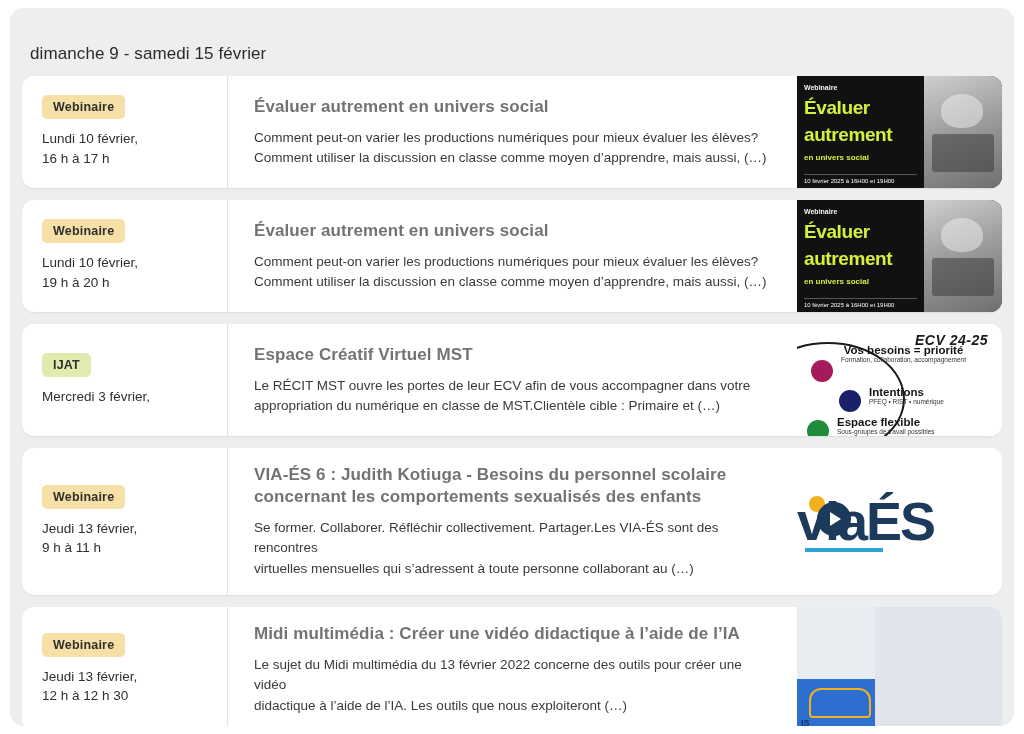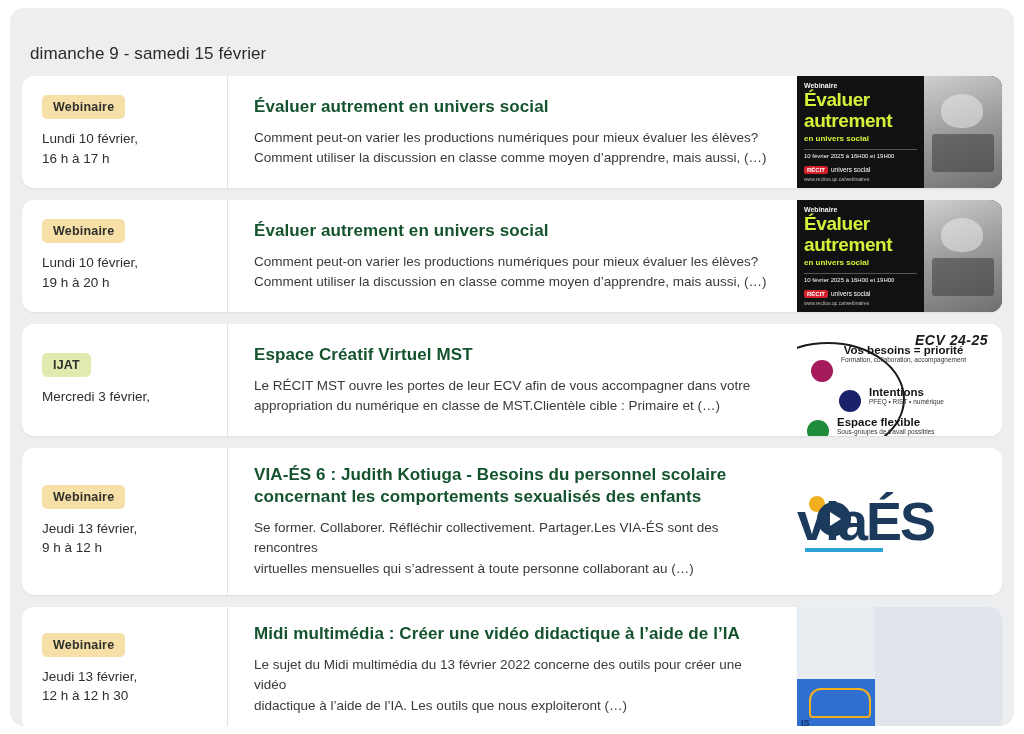--- a/index.html
+++ b/index.html
@@ -96,21 +96,21 @@
     display: flex;
     flex-direction: column;
     justify-content: center;
     gap: 10px;
     min-width: 0;
   }
 
   .event-title {
     font-size: 17px;
     font-weight: bold;
-    color: #14532d;
+    color: #737373;
     line-height: 1.3;
     letter-spacing: 0.1px;
   }
 
   .event-desc {
     font-size: 13.5px;
     line-height: 1.5;
     color: #3a3a3a;
   }
 
@@ -129,22 +129,21 @@
     display: flex;
     background: #111;
   }
   .thumb-eval .poster-left {
     width: 62%;
     background: #111111;
     padding: 8px 7px;
     box-sizing: border-box;
     display: flex;
     flex-direction: column;
-    gap: 2px;
-    justify-content: center;
+    gap: 8px;
   }
   .thumb-eval .pl-kicker {
     font-size: 7px;
     color: #f3f3f3;
     font-weight: bold;
   }
   .thumb-eval .pl-title {
     font-size: 19px;
     line-height: 0.98;
     font-weight: bold;
@@ -488,21 +487,21 @@
             </div>
           </div>
         </div>
       </div>
 
       <div class="event-card">
         <div class="event-meta">
           <span class="badge webinaire">Webinaire</span>
           <div class="event-date">
             <div>Jeudi 13 février,</div>
-            <div>9 h à 12 h</div>
+            <div>9 h à 11 h</div>
           </div>
         </div>
         <div class="event-body">
           <div class="event-title">VIA-ÉS 6 : Judith Kotiuga - Besoins du personnel scolaire concernant les comportements sexualisés des enfants</div>
           <div class="event-desc">
             <div>Se former. Collaborer. Réfléchir collectivement. Partager.Les VIA-ÉS sont des rencontres</div>
             <div>virtuelles mensuelles qui s’adressent à toute personne collaborant au (…)</div>
           </div>
         </div>
         <div class="event-thumb">

